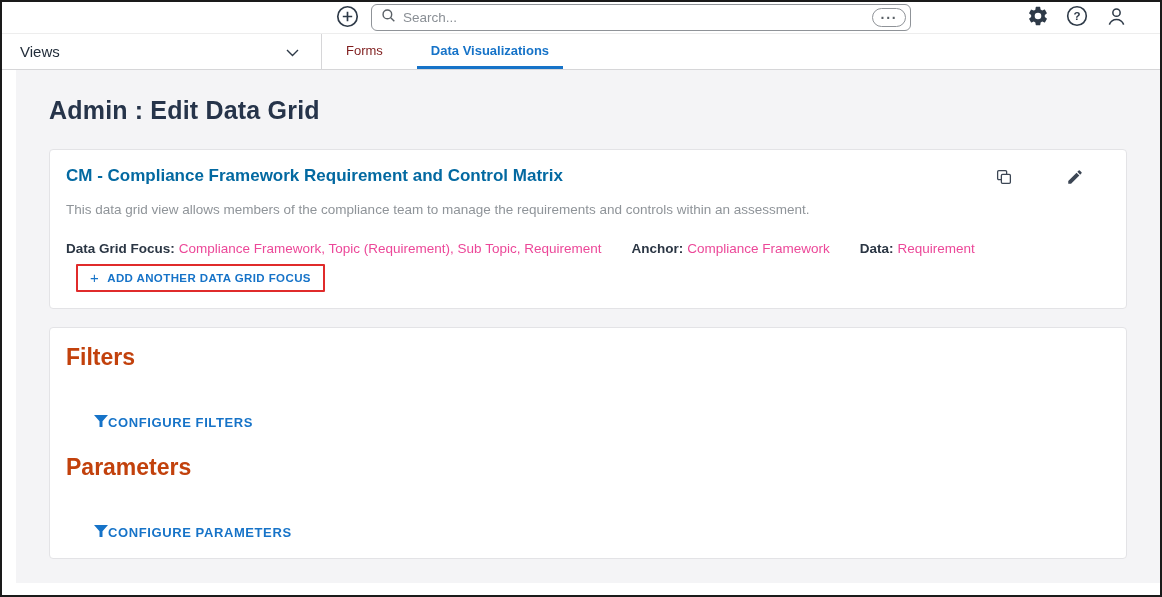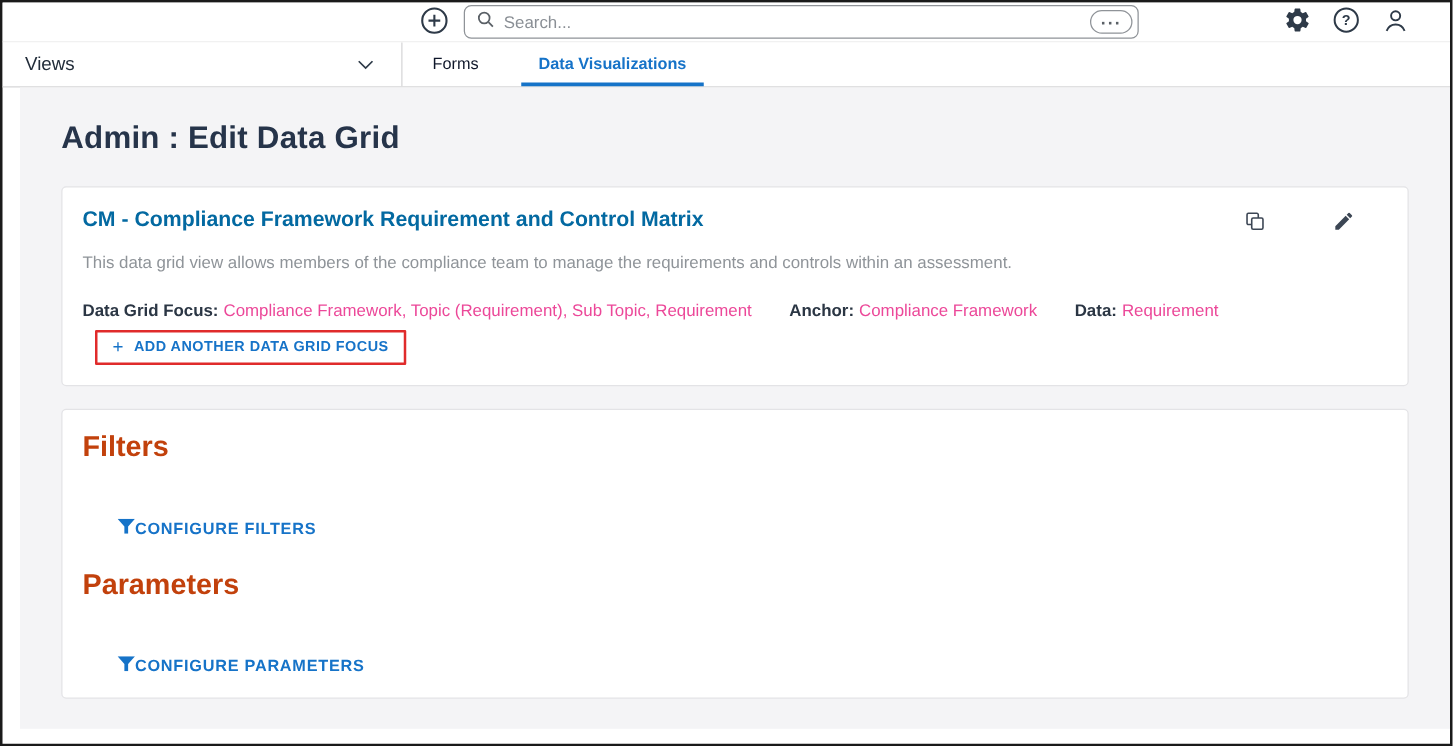--- a/index.html
+++ b/index.html
@@ -58,21 +58,21 @@
     display: flex; align-items: center; justify-content: space-between;
     padding: 0 22px 0 18px;
     border-right: 1px solid #d6d6d8;
     cursor: pointer;
   }
   .views-label { font-size: 15px; color: #222d3a; }
   .tabs { display: flex; margin-left: 10px; }
   .tab {
     display: flex; align-items: center;
     padding: 0 14px; margin-right: 20px;
-    font-size: 13px; color: #0f172a;
+    font-size: 13px; color: #7f1d1d;
     border-bottom: 3px solid transparent;
     cursor: pointer;
   }
   .tab.active { color: #1673C8; border-bottom-color: #1673C8; font-weight: bold; }
 
   
   .content {
     height: 513px; background: #f4f4f6;
     padding: 26px 33px 12px;
     margin-left: 14px;

